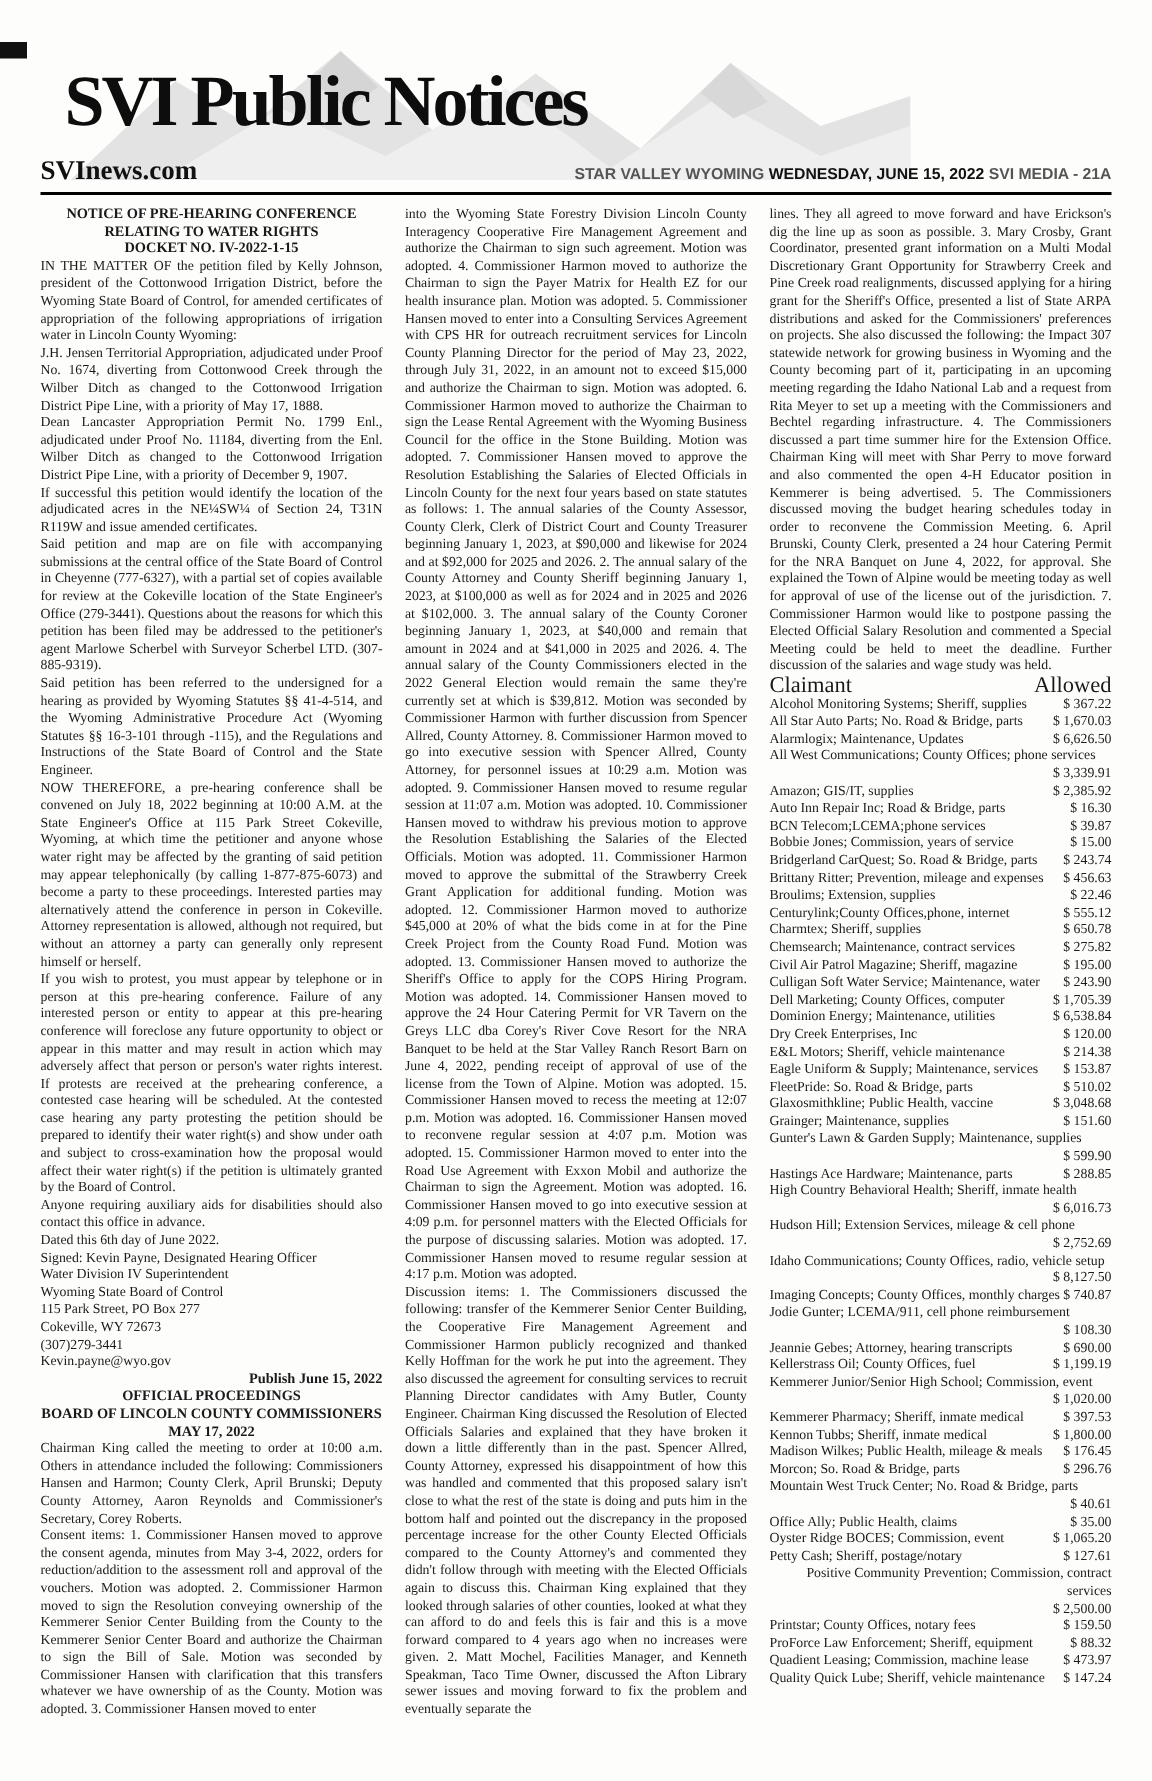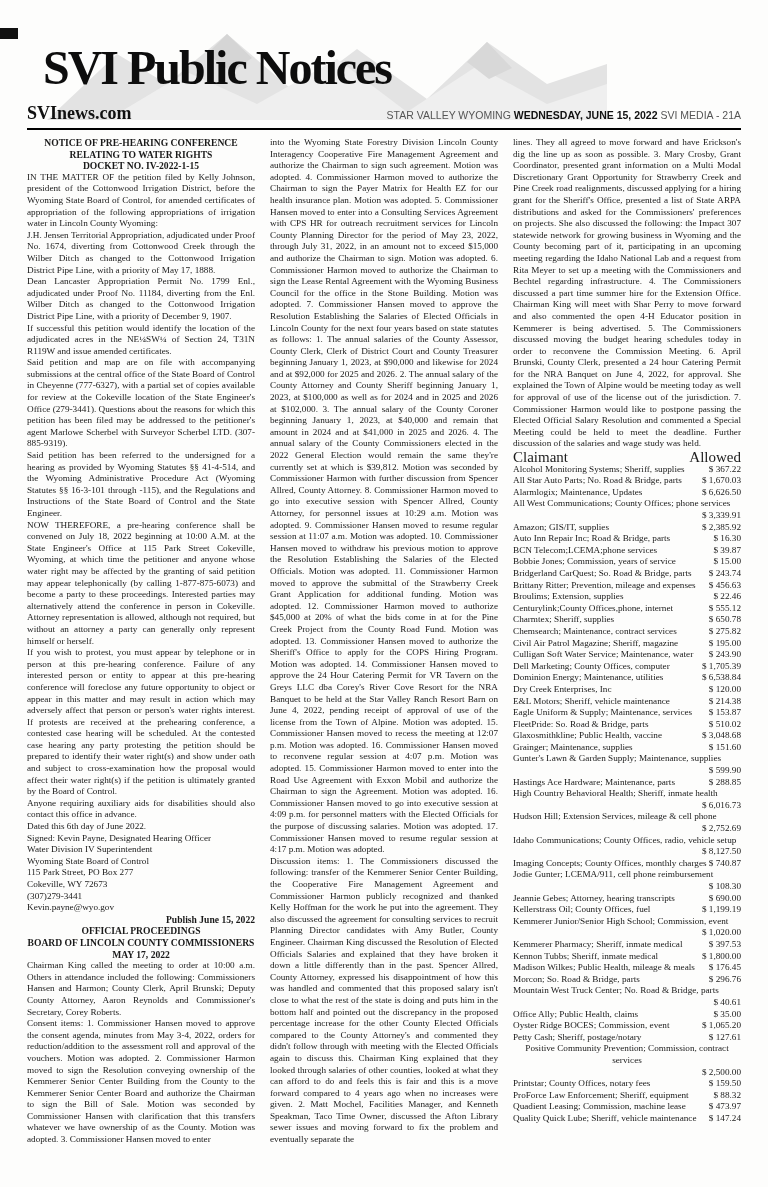--- a/index.html
+++ b/index.html
@@ -7,32 +7,32 @@
         font-family:"Liberation Serif",serif;color:#1a1a1a;}
   .regmark{position:absolute;left:0;top:28px;width:18px;height:11px;background:#111;}
   
   .masthead{position:relative;height:112px;margin:0 27px;border-bottom:2px solid #000;}
   .mountains{position:absolute;left:20px;top:8px;width:560px;height:96px;z-index:0;}
   .masthead h1{position:relative;z-index:1;margin:16px;padding-top:28px;
         font-size:48px;font-weight:bold;letter-spacing:-2px;color:#0d0d0d;line-height:1;}
   .mastrow{position:absolute;z-index:1;left:0;right:0;bottom:4px;display:flex;
         justify-content:space-between;align-items:baseline;}
   .site{font-size:18px;font-weight:bold;color:#111;text-decoration:none;}
-  .dateline{font-family:"Liberation Sans",sans-serif;font-size:10.5px;color:#555;}
+  .dateline{font-family:"Liberation Sans",sans-serif;font-size:10.5px;color:#555;font-weight:bold;}
   .dateline b{color:#111;}
   
   .cols{display:flex;gap:15px;margin:7px 27px 0 27px;}
   .col{width:228px;font-size:9.2px;line-height:11.6px;text-align:justify;}
   .col p{margin:0;}
   .nheading{font-weight:bold;text-align:center;font-size:9.6px;margin:0;}
   .publish{font-weight:bold;text-align:right;margin:6px 0 10px 0;font-size:9.6px;}
   
   .claims-header{display:flex;justify-content:space-between;font-size:15px;margin-top:2px;}
   .claim-row{display:flex;flex-wrap:wrap;}
-  .claim-name{text-align:center;}
+  .claim-name{text-align:right;}
   .claim-amt{margin-left:auto;white-space:nowrap;}
 </style>
 </head>
 <body>
 
 <div class="page">
   <div class="regmark"></div>
 
   <div class="masthead">
     <svg class="mountains" viewBox="0 0 560 96" preserveAspectRatio="none">

